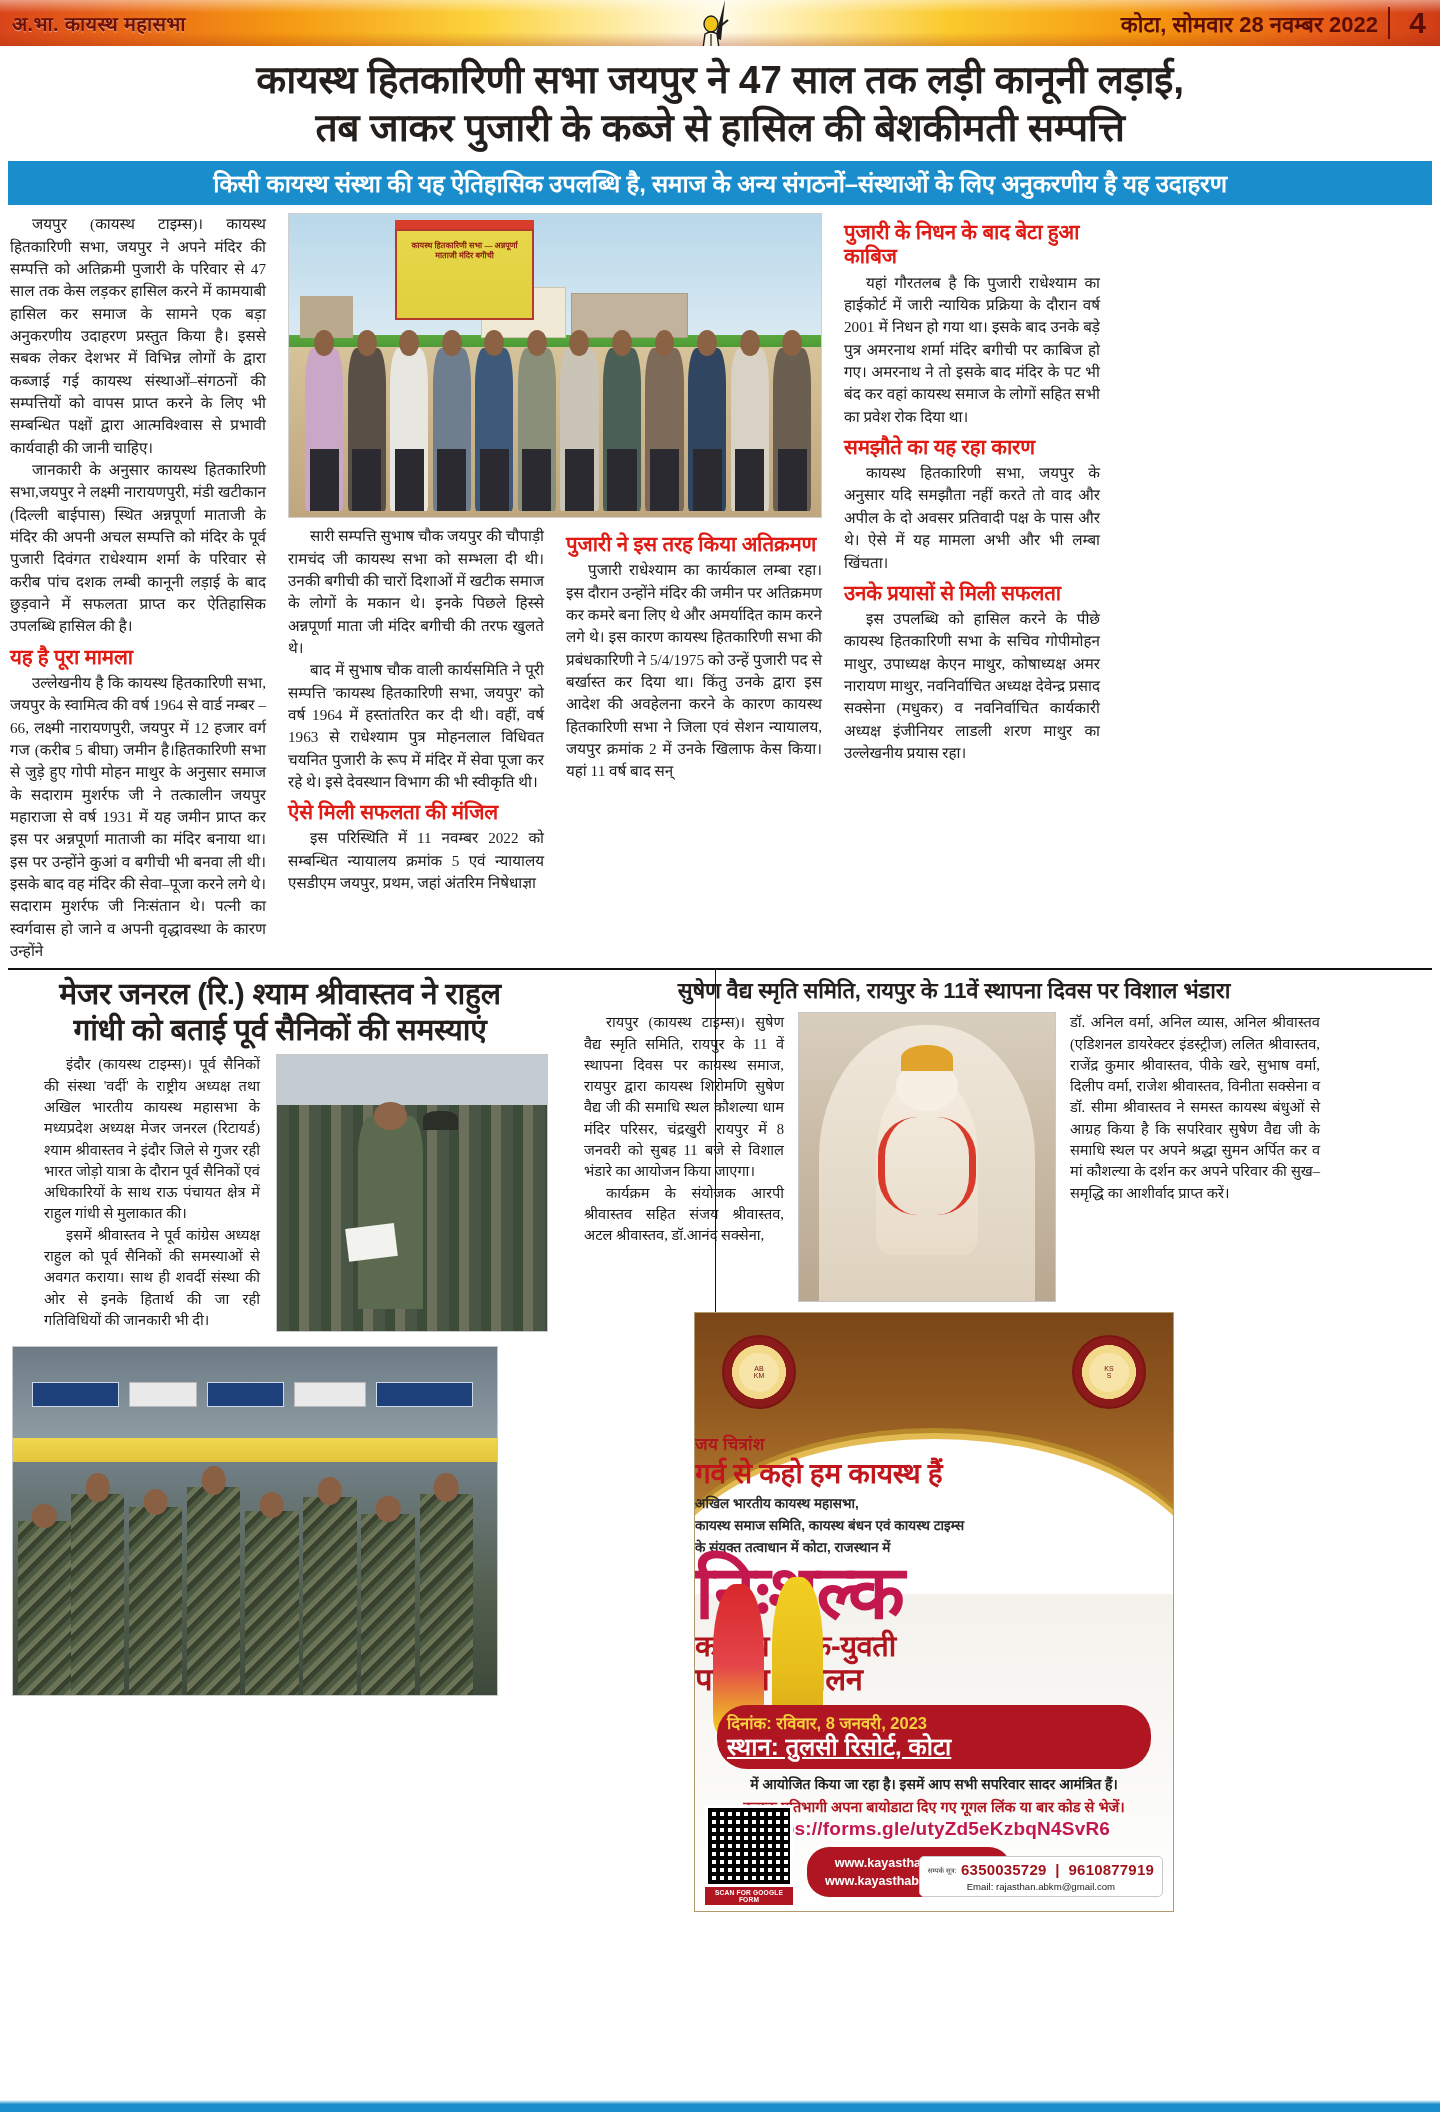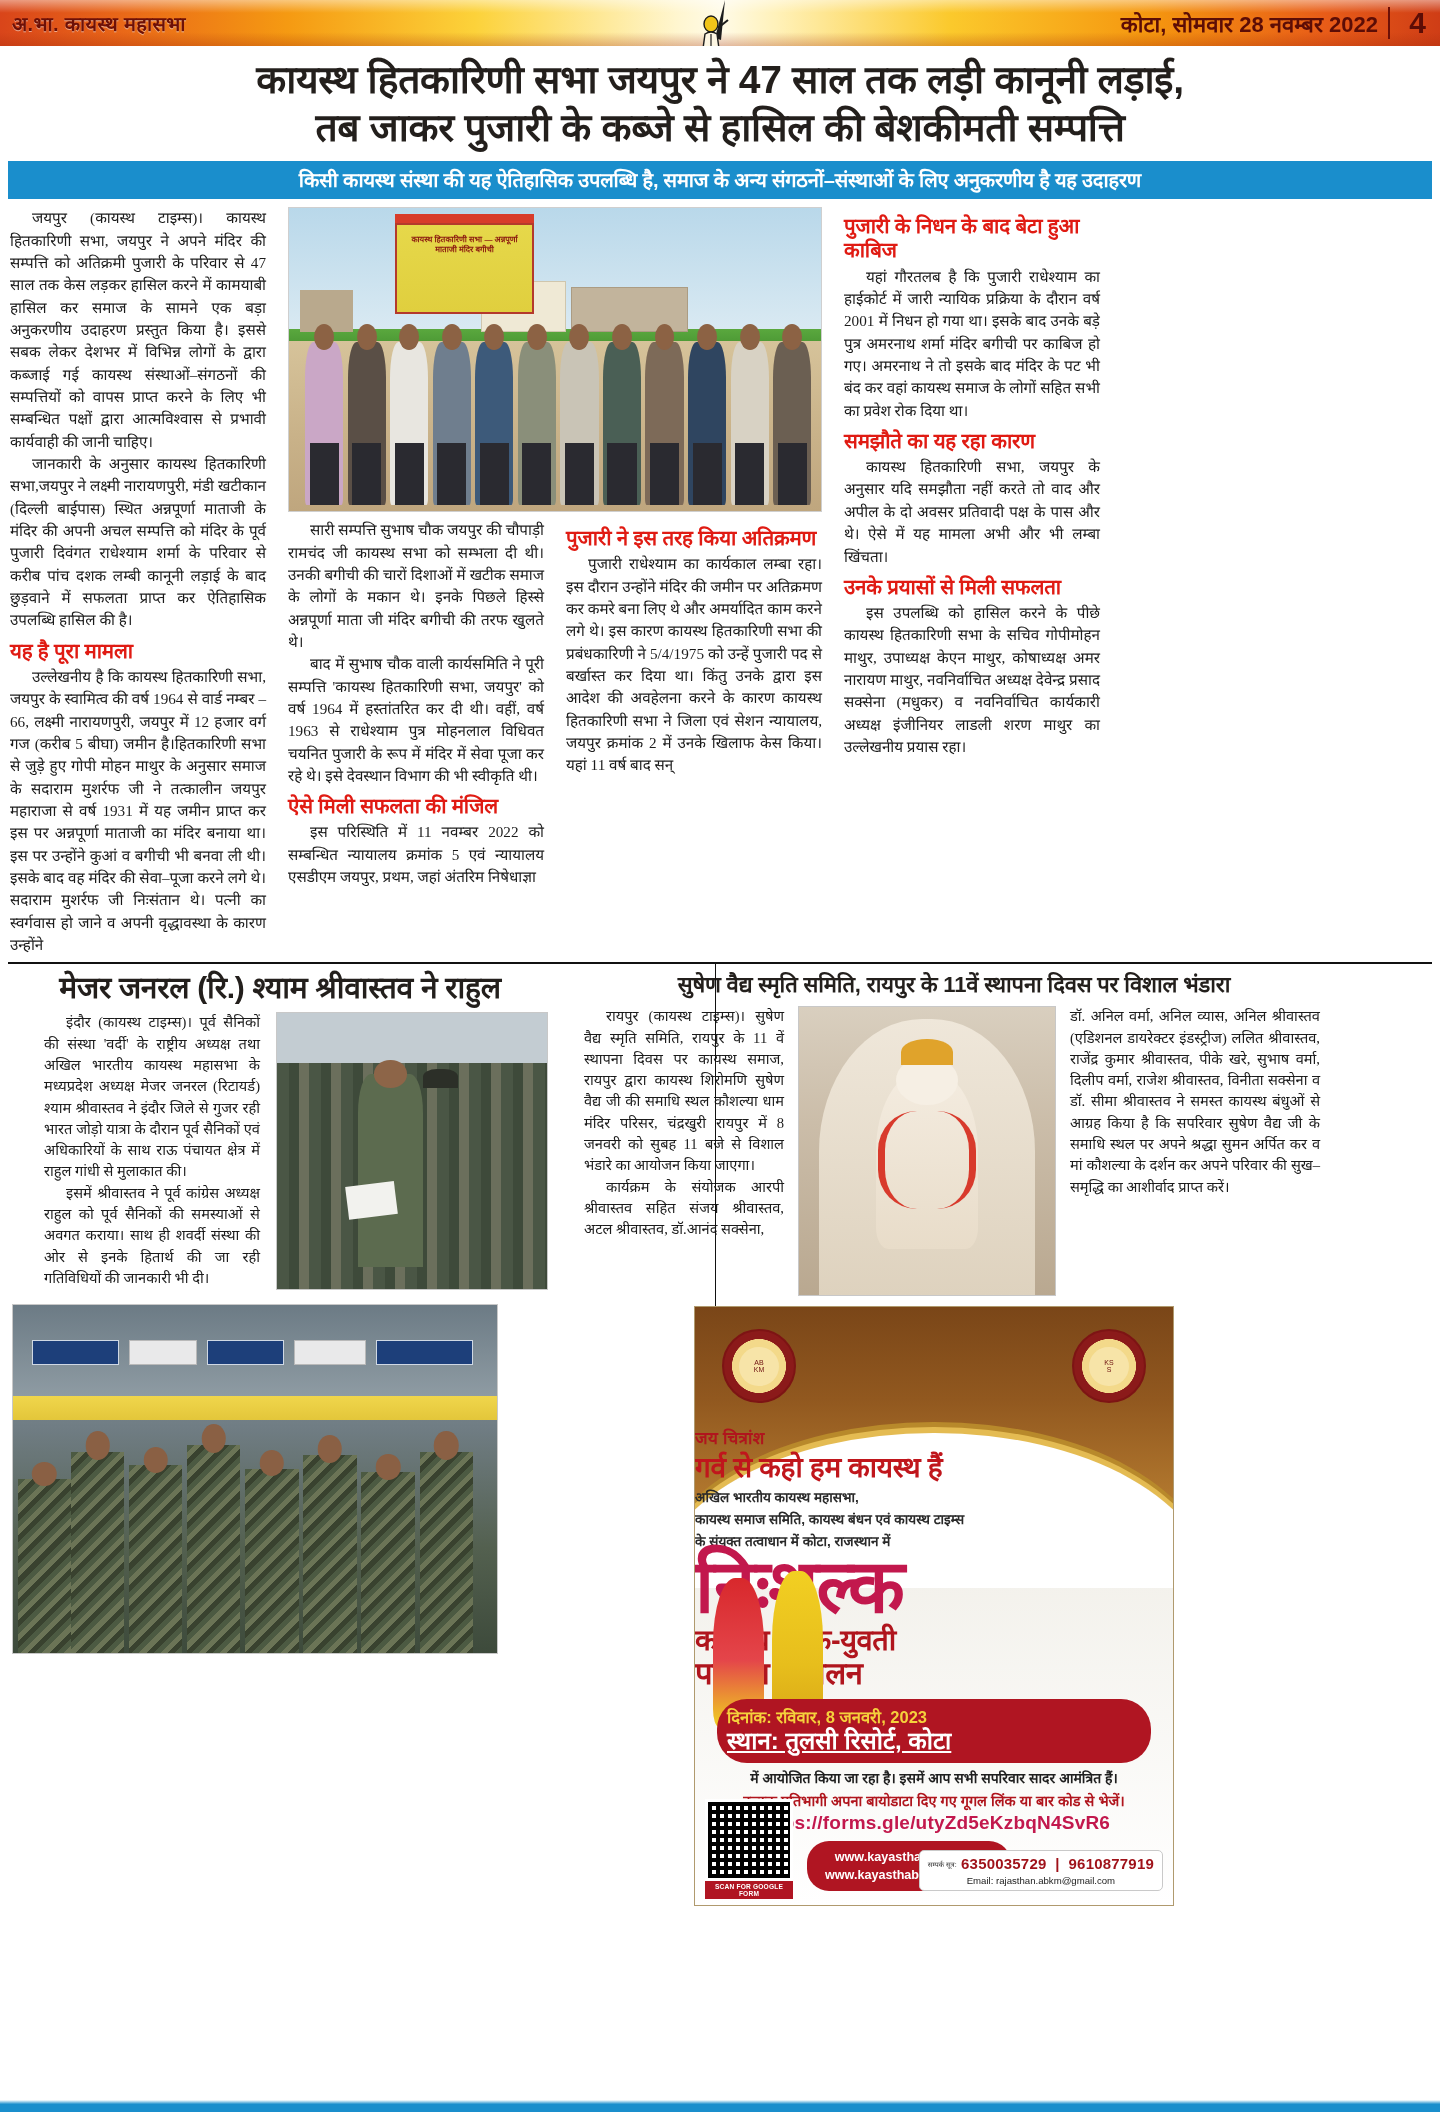--- a/index.html
+++ b/index.html
@@ -53,21 +53,21 @@
   .headline {
     text-align:center; color:#231f1c; font-weight:700;
     font-size:39px; line-height:1.22; letter-spacing:-.3px;
     padding:10px 18px 6px 18px;
   }
   .headline .l2 { display:block; }
 
   .subbar {
     margin:4px 8px 0 8px;
     background:#1a8ecc; color:#ffffff;
-    font-weight:700; font-size:20px; text-align:center;
+    font-weight:700; font-size:24px; text-align:center;
     padding:5px 6px 6px 6px; letter-spacing:-.2px;
     white-space:nowrap; overflow:hidden;
   }
 
   
   .story1 {
     display:grid;
     grid-template-columns:256px 256px 256px 256px;
     column-gap:22px;
     padding:8px 10px 0 10px;
@@ -368,20 +368,21 @@
   </div>
 
   <div style="height:2px;background:#111;margin:6px 8px 0 8px"></div>
 
   <div class="lower" style="position:relative">
     <div class="divider-v" style="left:715px"></div>
 
     <div style="padding-right:8px">
       <div class="head2">
         <span>मेजर जनरल (रि.) श्याम श्रीवास्तव ने राहुल</span><br>
+        <span>गांधी को बताई पूर्व सैनिकों की समस्याएं</span>
       </div>
       <div class="s2grid">
         <div>
           <p class="body sm">इंदौर (कायस्थ टाइम्स)। पूर्व सैनिकों की संस्था 'वर्दी' के राष्ट्रीय अध्यक्ष तथा अखिल भारतीय कायस्थ महासभा के मध्यप्रदेश अध्यक्ष मेजर जनरल (रिटायर्ड) श्याम श्रीवास्तव ने इंदौर जिले से गुजर रही भारत जोड़ो यात्रा के दौरान पूर्व सैनिकों एवं अधिकारियों के साथ राऊ पंचायत क्षेत्र में राहुल गांधी से मुलाकात की।</p>
           <p class="body sm">इसमें श्रीवास्तव ने पूर्व कांग्रेस अध्यक्ष राहुल को पूर्व सैनिकों की समस्याओं से अवगत कराया। साथ ही शवर्दी संस्था की ओर से इनके हितार्थ की जा रही गतिविधियों की जानकारी भी दी।</p>
         </div>
         <div>
           <div class="ph phRahul">
             <div class="sky"></div>
               <div class="crowd"></div>

